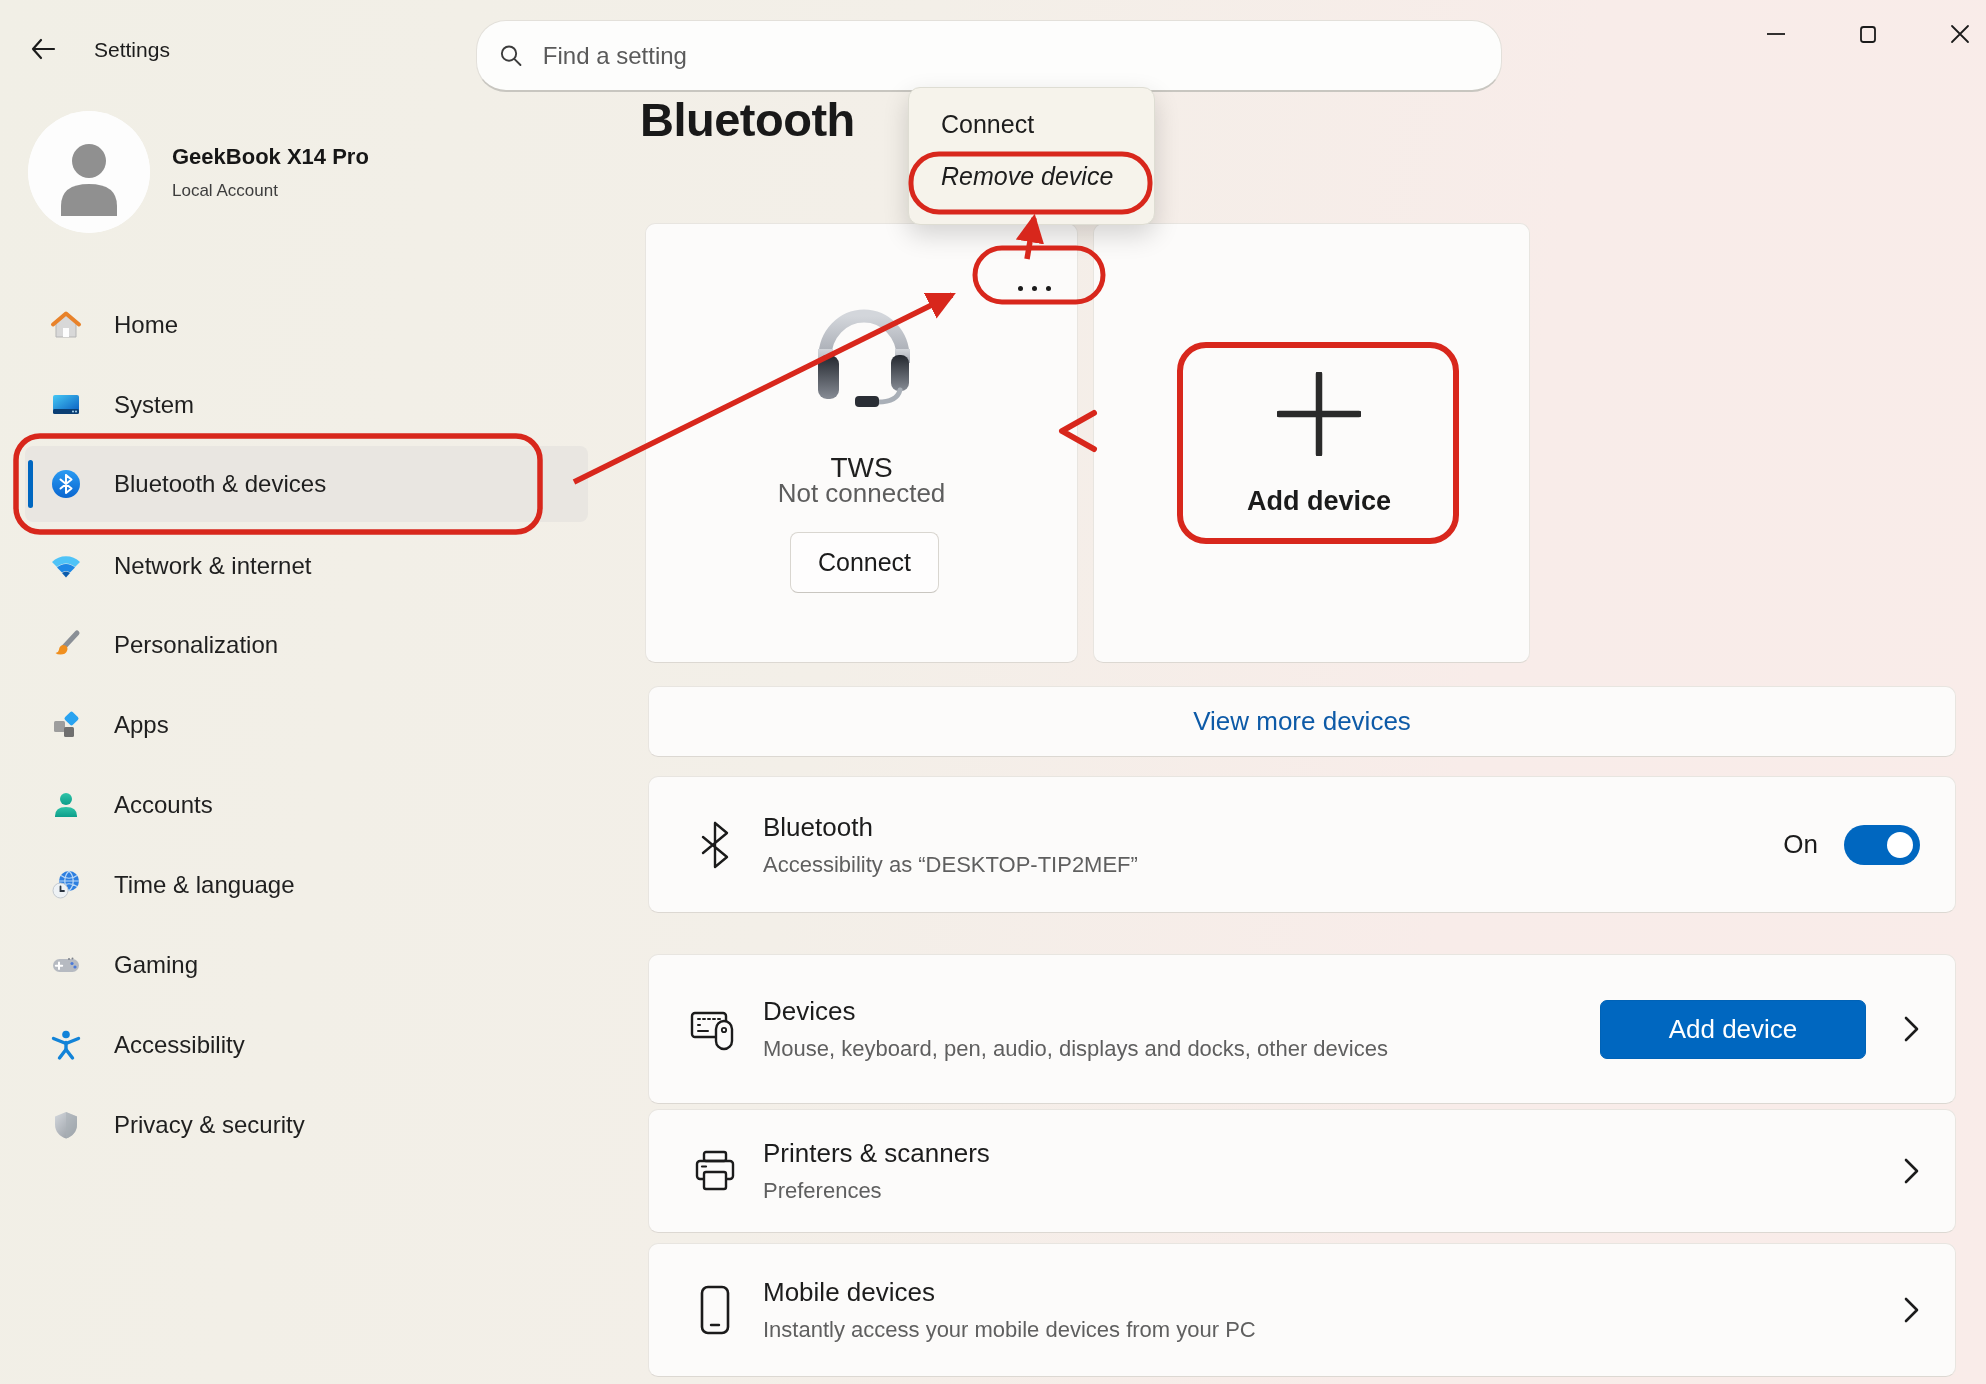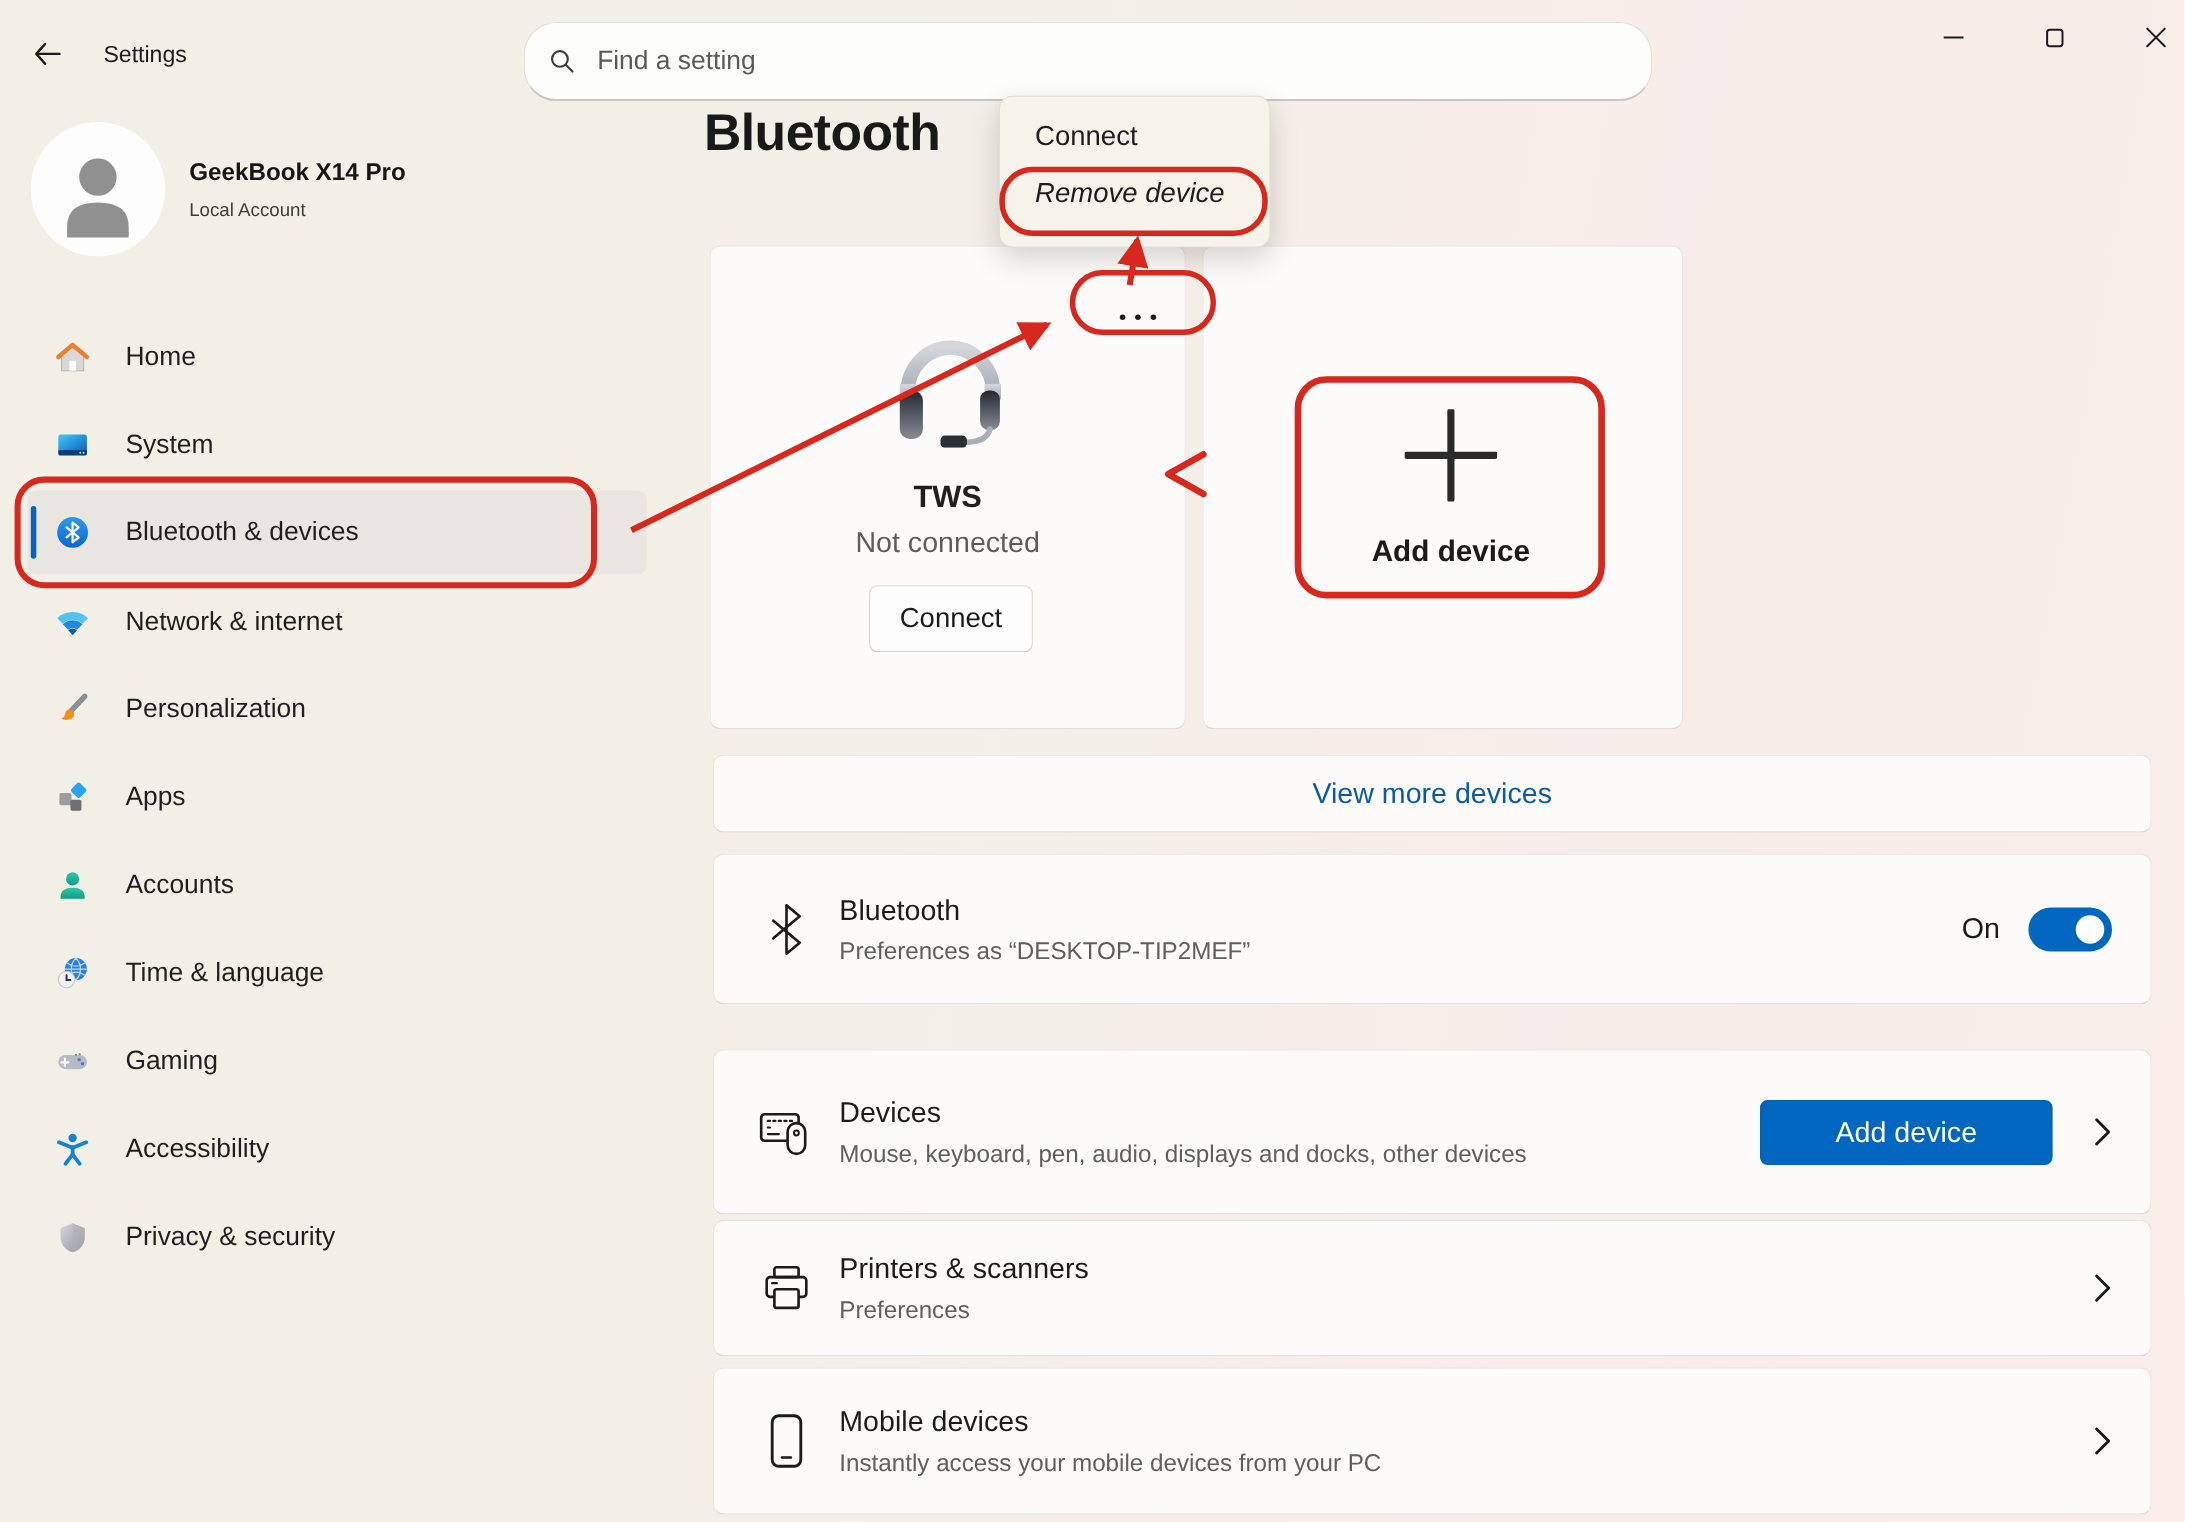--- a/index.html
+++ b/index.html
@@ -31,21 +31,21 @@
   .nav-item.selected{background:#e9e6e1;}
   .nav-item.selected::before{content:"";position:absolute;left:3px;top:14px;width:5px;height:48px;border-radius:3px;background:#0067c0;}
 
   
   .page-title{left:640px;top:92px;font-size:47px;font-weight:600;color:#191919;letter-spacing:-0.5px;}
   .card{background:#fcfbfa;border:1px solid #e8e5e0;border-bottom-color:#dcd8d2;border-radius:10px;box-sizing:border-box;}
   .device-card{left:645px;top:223px;width:433px;height:440px;}
   .add-card{left:1093px;top:223px;width:437px;height:440px;}
   .dots{position:absolute;left:368px;top:58px;display:flex;gap:9px;cursor:pointer;padding:4px;}
   .dots i{width:5px;height:5px;border-radius:50%;background:#1b1b1b;}
-  .dev-name{position:absolute;left:0;top:212px;width:100%;text-align:center;font-size:28px;font-weight:700;color:#1f1f1f;}
+  .dev-name{position:absolute;left:0;top:228px;width:100%;text-align:center;font-size:28px;font-weight:400;color:#1f1f1f;}
   .dev-status{position:absolute;left:0;top:254px;width:100%;text-align:center;font-size:26px;color:#5d5d5d;}
   .connect-btn{position:absolute;left:144px;top:308px;width:149px;height:61px;background:#fefdfd;
     border:1px solid #d9d6d0;border-bottom-color:#c9c6c0;border-radius:8px;font-size:25px;color:#1b1b1b;
     display:flex;align-items:center;justify-content:center;cursor:pointer;font-family:inherit;}
   .add-inner{position:absolute;left:87px;top:122px;width:276px;height:196px;cursor:pointer;}
   .add-label{position:absolute;left:0;top:140px;width:100%;text-align:center;font-size:27px;font-weight:600;color:#1b1b1b;}
 
   .row{left:648px;width:1308px;display:flex;align-items:center;box-sizing:border-box;}
   .row .ric{width:52px;margin-left:40px;flex:0 0 auto;display:flex;justify-content:center;}
   .row .rtext{margin-left:22px;display:flex;flex-direction:column;gap:9px;}
@@ -311,21 +311,21 @@
   </div>
 
   <div class="abs card row bt-row">
     <span class="ric">
       <svg width="30" height="48" viewBox="0 0 30 48">
           <path d="M15 2 V46 L27 36 L3 16 M15 2 L27 12 L3 32" stroke="#1b1b1b" stroke-width="2.4" fill="none" stroke-linecap="round" stroke-linejoin="round"></path>
         </svg>
     </span>
     <span class="rtext">
       <span class="rtitle">Bluetooth</span>
-      <span class="rsub">Preferences as “DESKTOP-TIP2MEF”</span>
+      <span class="rsub">Accessibility as “DESKTOP-TIP2MEF”</span>
     </span>
     <span class="trail">
       <span class="on-label">On</span>
       <span class="toggle">
           <span class="knob"></span>
         </span>
     </span>
   </div>
 
   <div class="abs card row devices-row">

